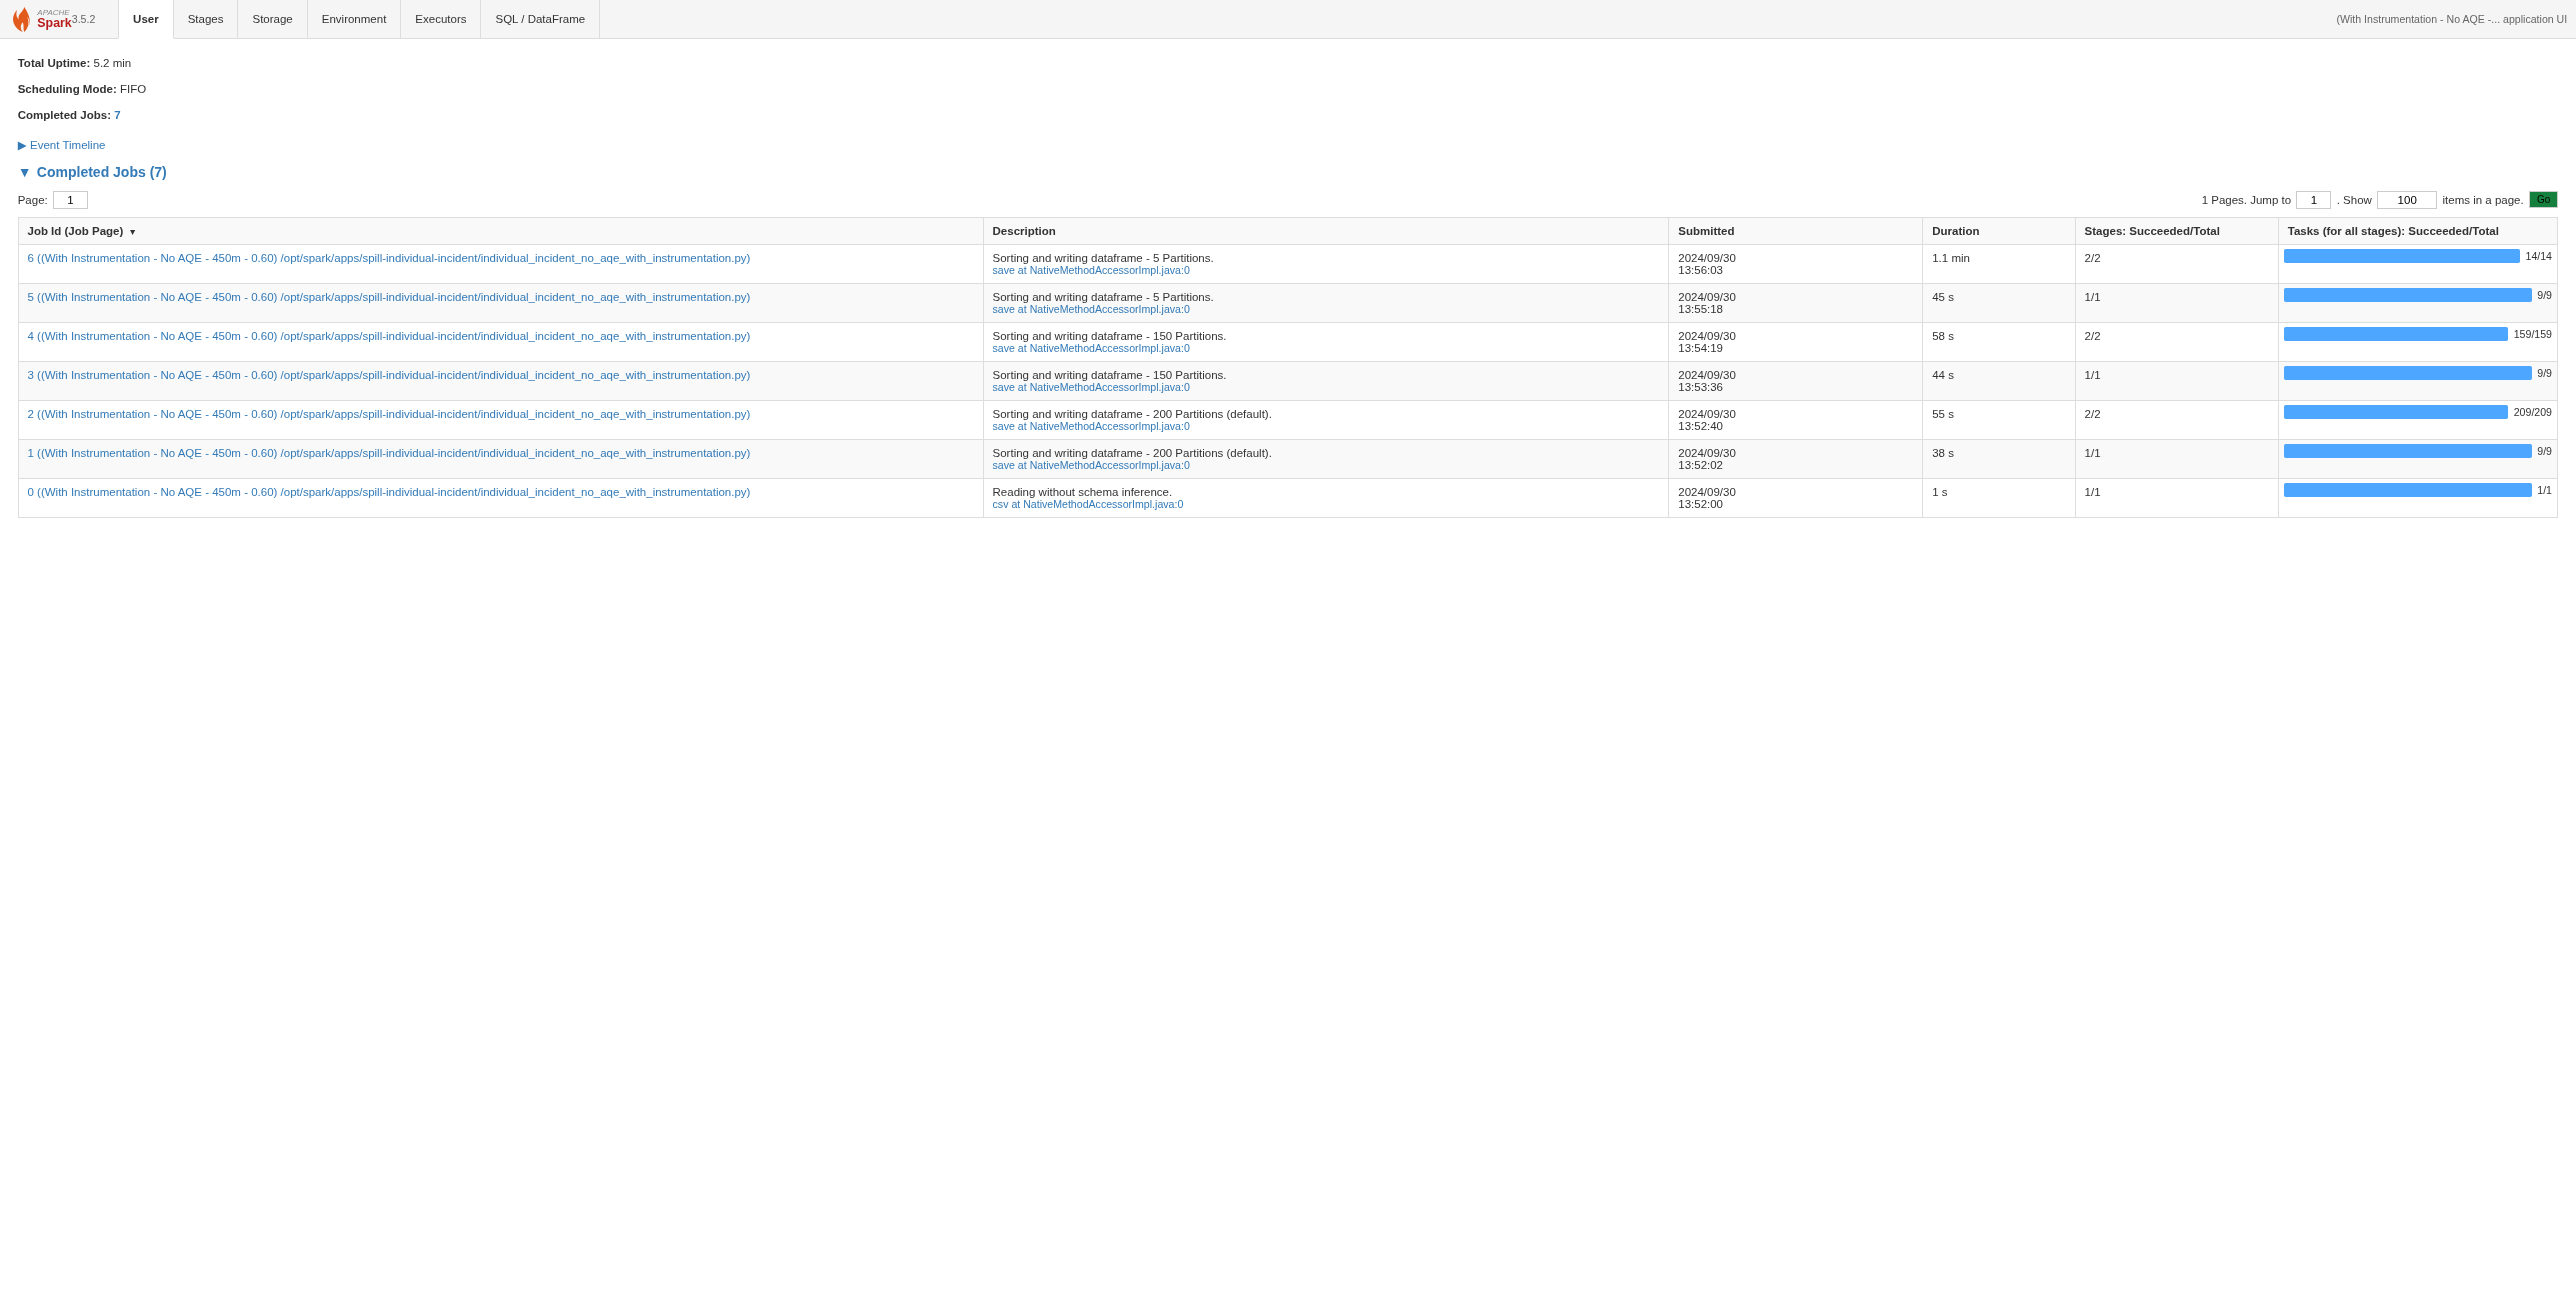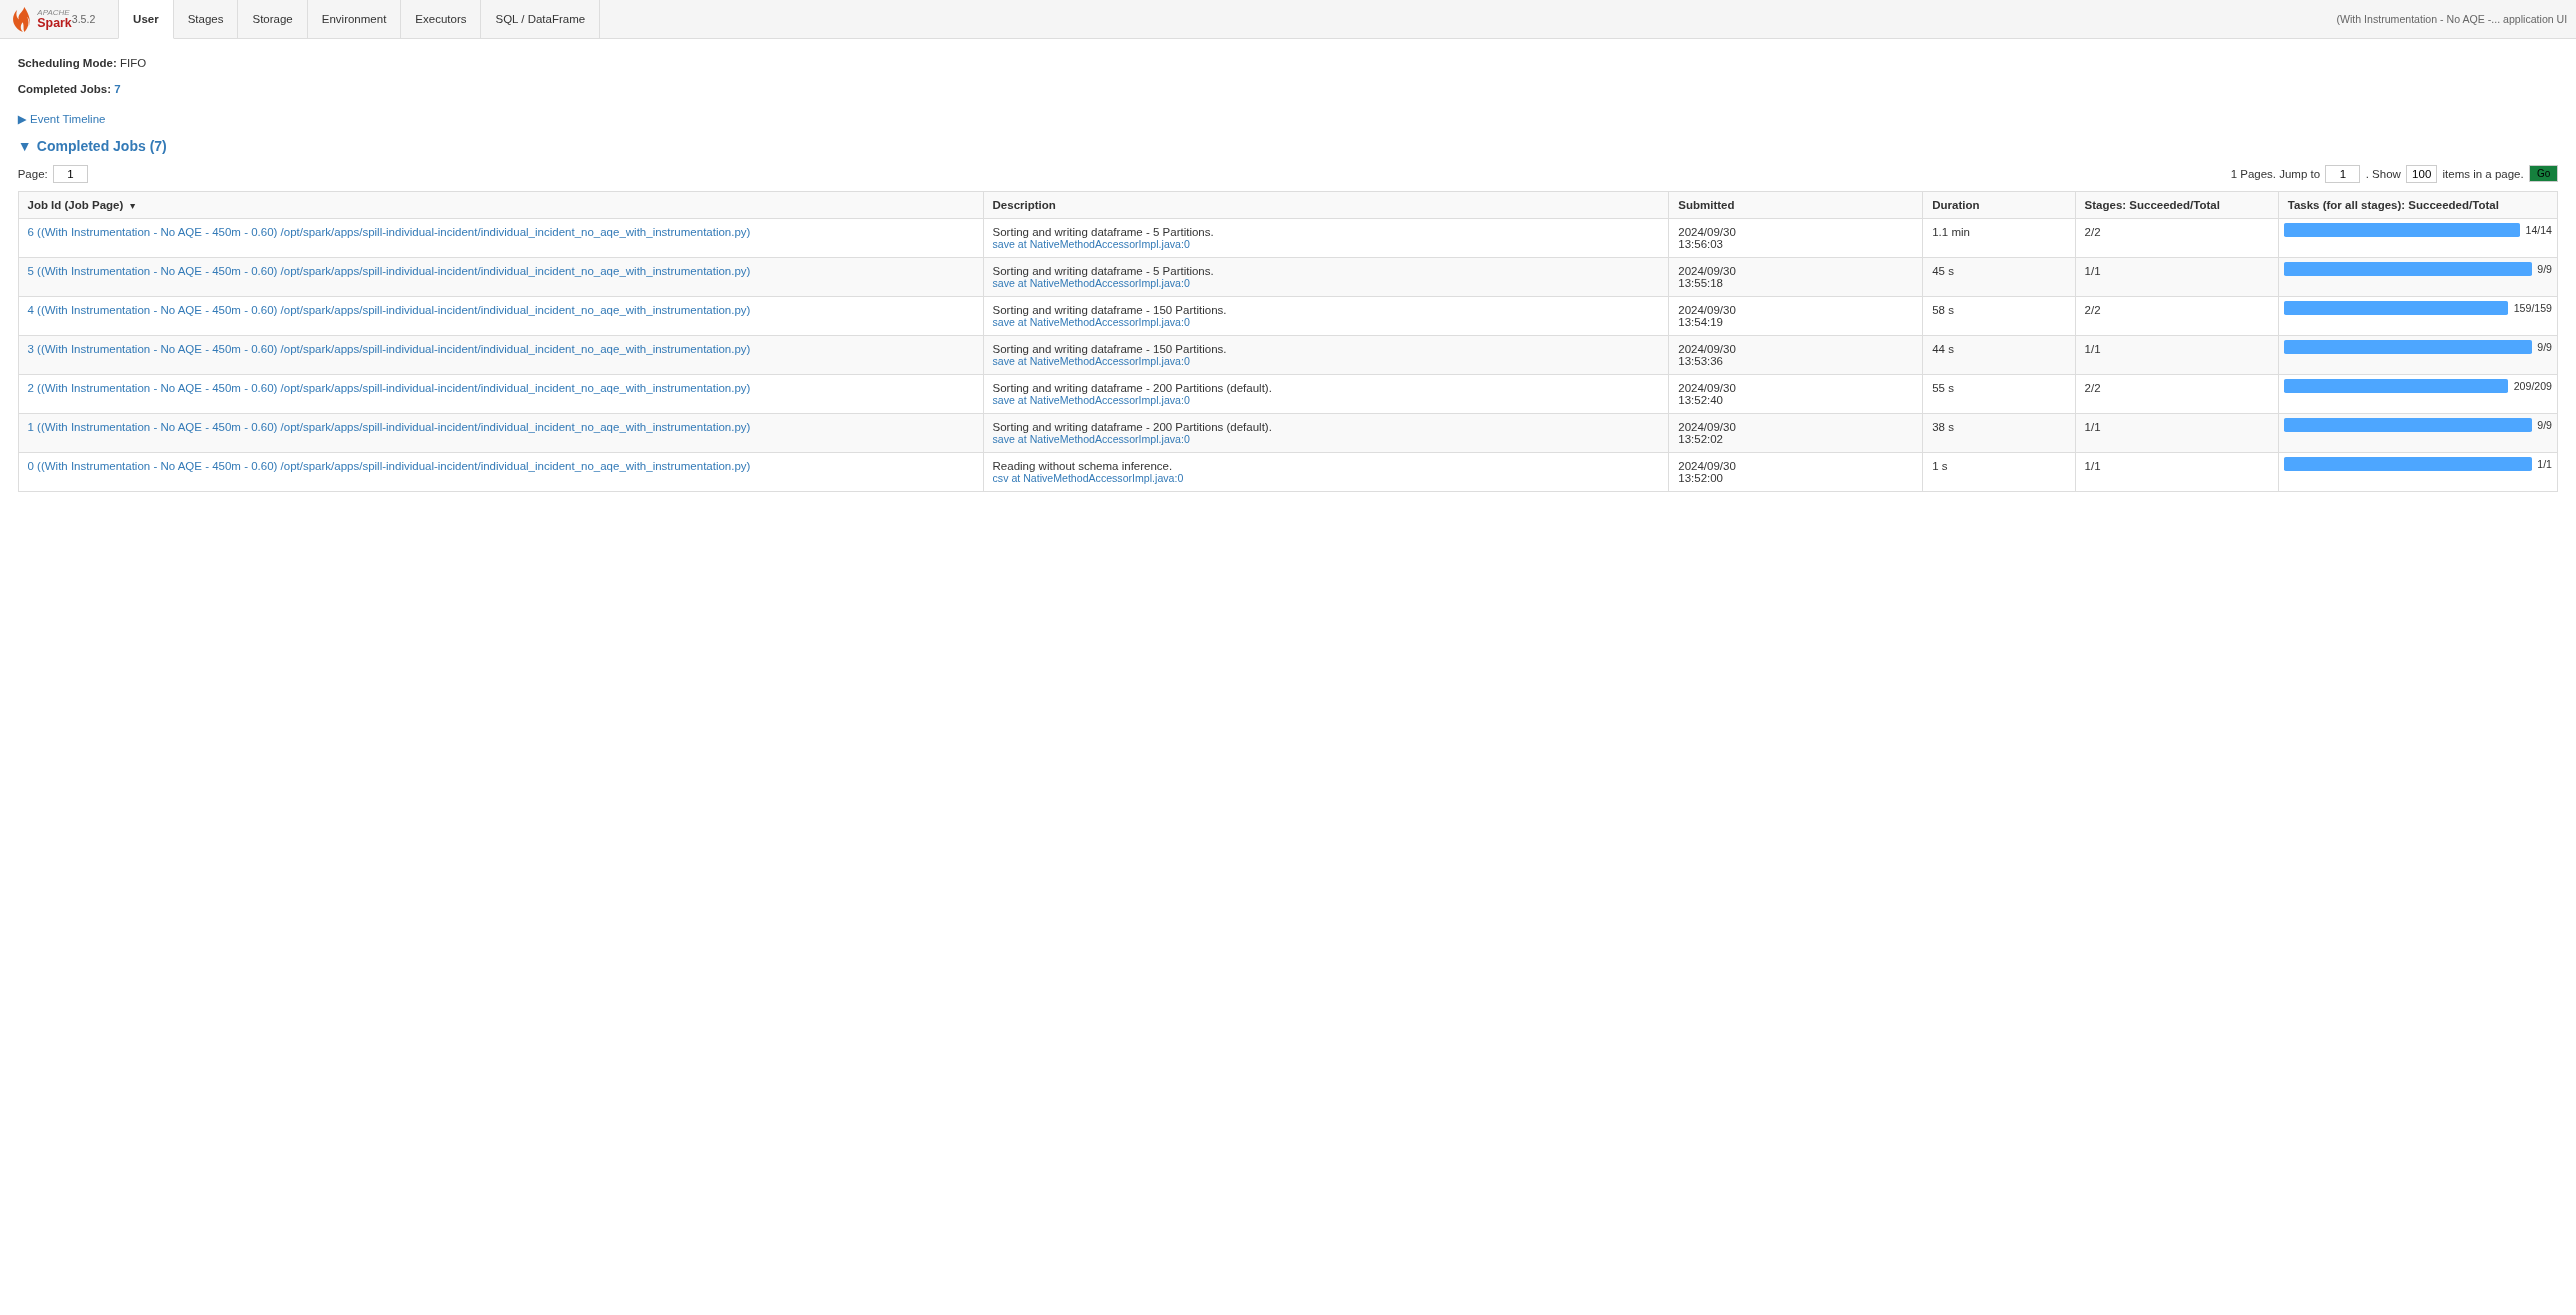--- a/index.html
+++ b/index.html
@@ -225,20 +225,24 @@
 
   <div class="navbar-right">(With Instrumentation - No AQE -... application UI</div>
 </nav>
 
 <div class="main-content">
 
   
 
   
   <div class="meta-info">
+    <strong>Total Uptime:</strong>
+    <span>5.2 min</span>
+  </div>
+  <div class="meta-info">
     <strong>Scheduling Mode:</strong>
     <span>FIFO</span>
   </div>
   <div class="meta-info">
     <strong>Completed Jobs:</strong>
     <a class="meta-link">7</a>
   </div>
 
   
   <a class="event-timeline-link">
@@ -255,21 +259,21 @@
   
   <div class="pagination-row">
     <div class="pagination-left">
       <span>Page:</span>
       <input class="page-input" type="text" value="1" style="">
     </div>
     <div class="pagination-right">
       <span>1 Pages. Jump to</span>
       <input class="page-input" type="text" value="1" style="">
       <span>. Show</span>
-      <input class="page-input" type="text" value="100" style="width: 31px;">
+      <input class="page-input" type="text" value="100" style="width: 60px;">
       <span>items in a page.</span>
       <button class="go-btn">Go</button>
     </div>
   </div>
 
   
   <table class="jobs-table">
     <thead>
       <tr>
         <th class="col-jobid">

